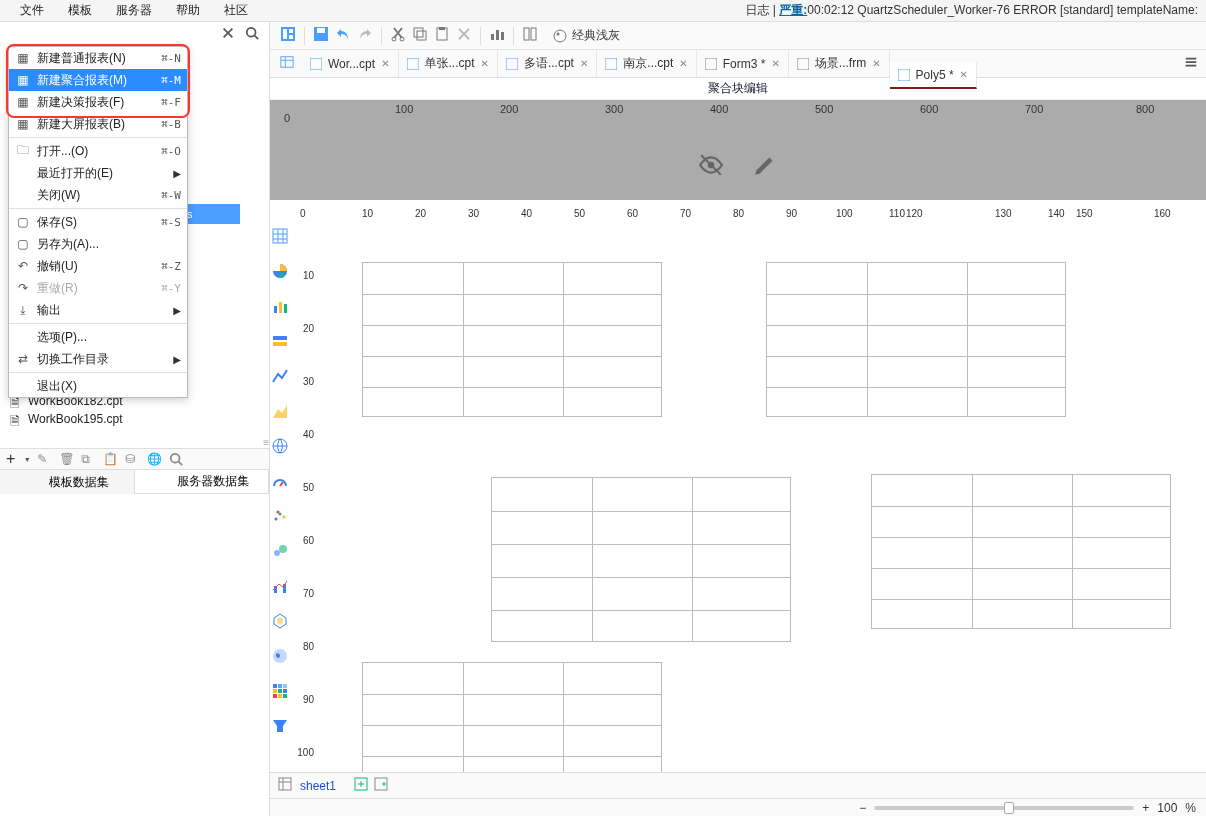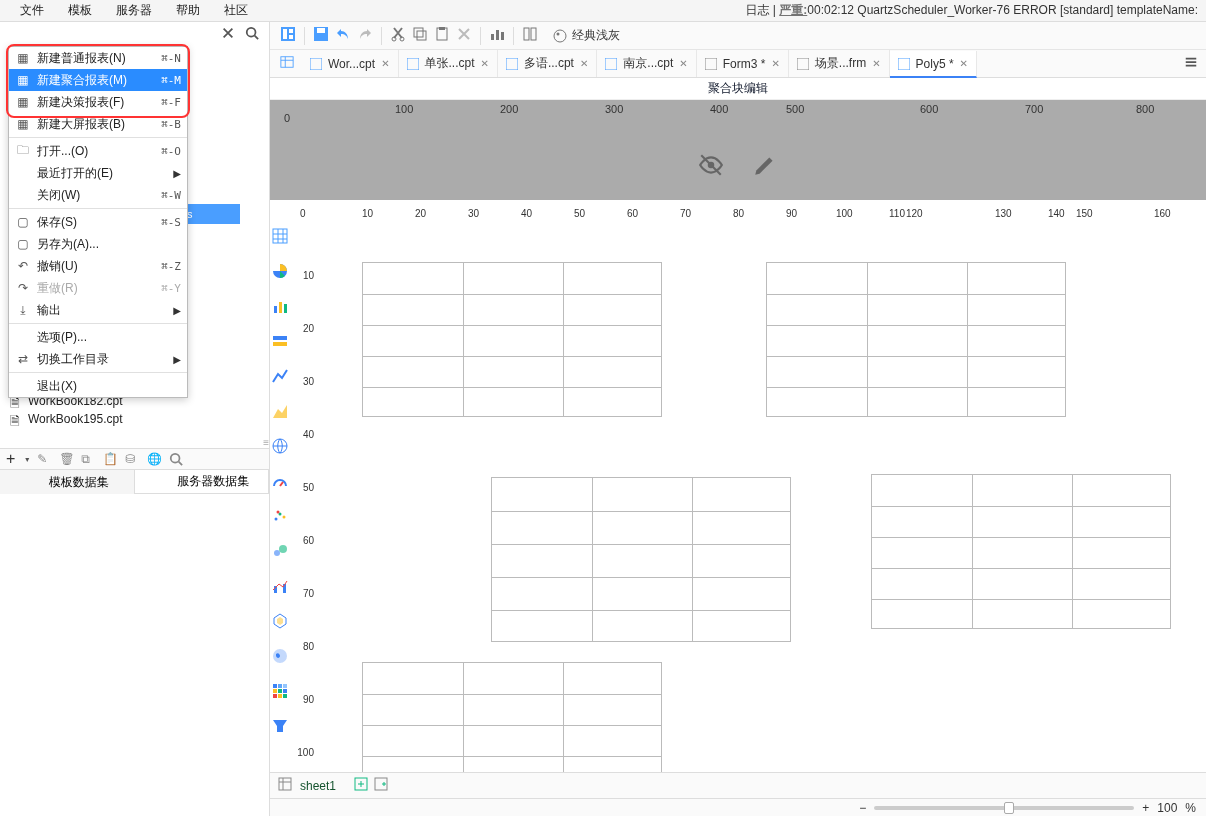--- a/index.html
+++ b/index.html
@@ -2,21 +2,21 @@
 <html><head>
 <meta charset="utf-8">
 <style>
 * { margin:0; padding:0; box-sizing:border-box; font-family:"Microsoft YaHei","PingFang SC",Arial,sans-serif; font-size:12px; }
 body { width:1206px; height:816px; background:#fff; overflow:hidden; position:relative; }
 
 
 .menubar { height:22px; background:#f5f5f5; border-bottom:1px solid #ddd; display:flex; align-items:center; padding:8px 8px; }
 .menubar .mi { padding:0 12px; height:100%; display:flex; align-items:center; color:#222; cursor:default; }
 .menubar .status { margin-left:auto; color:#333; white-space:nowrap; overflow:hidden; }
-.menubar .status b { font-weight:bold; color:#737373;text-decoration:underline; }
+.menubar .status b { font-weight:bold; color:#0369a1;text-decoration:underline; }
 
 
 .left { position:absolute; left:0; top:22px; width:270px; bottom:0; background:#fff; border-right:1px solid #ddd; }
 .left-toolbar { height:24px; display:flex; align-items:center; justify-content:flex-end; gap:10px; padding:0 10px; color:#555; }
 .left-toolbar svg { width:14px; height:14px; fill:#555; }
 
 
 .dropdown { position:absolute; left:8px; top:24px; width:180px; background:#fff; border:1px solid #bbb; box-shadow:0 2px 8px rgba(0,0,0,.2); z-index:50; }
 .highlight-ring { position:absolute; left:6px; top:22px; width:184px; height:74px; border:2px solid #ff3333; border-radius:8px; z-index:60; pointer-events:none; }
 .dropdown .row { height:22px; display:flex; align-items:center; padding:0 6px; color:#222; gap:6px; }
@@ -55,21 +55,21 @@
 .main-toolbar .vsep { width:1px; height:18px; background:#ddd; margin:0 2px; }
 .main-toolbar svg { width:16px; height:16px; fill:#555; }
 .main-toolbar .undo svg { fill:#4a9eff; }
 .main-toolbar .theme { margin-left:8px; display:flex; align-items:center; gap:4px; color:#333; }
 
 
 .doc-tabs { height:28px; background:#fafafa; border-bottom:1px solid #ddd; display:flex; align-items:center; padding-left:10px; }
 .doc-tabs .pretabs { display:flex; gap:6px; margin-right:8px; }
 .doc-tabs .pretabs svg { width:14px; height:14px; fill:#4a9eff; }
 .doc-tabs .tab { height:100%; display:flex; align-items:center; gap:6px; padding:0 8px; color:#333; border-right:1px solid #e8e8e8; background:#fafafa;text-align:center; }
-.doc-tabs .tab.active { background:#fff; border-bottom:2px solid #3b82f6; position:relative; top:1px; }
+.doc-tabs .tab.active { background:#fff; border-bottom:2px solid #7f1d1d; position:relative; top:12px; }
 .doc-tabs .tab .close { color:#888; font-size:10px; }
 .doc-tabs .tab svg { width:12px; height:12px; fill:#4a9eff; }
 .doc-tabs .righttab { margin-left:auto; padding:0 8px; }
 .doc-tabs .righttab svg { width:14px; height:14px; fill:#555; }
 
 
 .edit-title { height:22px; display:flex; align-items:center; justify-content:center; color:#0f172a; background:#fff; border-bottom:1px solid #eee; }
 
 
 .ruler-zone { height:100px; background:#ababab; position:relative; }
@@ -90,21 +90,21 @@
 .canvas { position:absolute; left:46px; top:22px; right:0; bottom:0; }
 .blk { position:absolute; border:1px solid #bbb; background:#fff; }
 .blk .row { position:absolute; left:0; right:0; height:0; border-bottom:1px solid #bbb; }
 .blk .col { position:absolute; top:0; bottom:0; width:0; border-right:1px solid #bbb; }
 
 
 .ws-zero { position:absolute; top:8px; left:30px; font-size:10px; color:#333; }
 
 
 .sheetbar { position:absolute; left:0; right:0; bottom:0; height:26px; background:#fafafa; border-top:1px solid #ddd; display:flex; align-items:center; padding:0 8px; gap:8px; }
-.sheetbar .shname { color:#14532d; }
+.sheetbar .shname { color:#1d4ed8; }
 .sheetbar .shicons { display:flex; gap:6px; margin-left:10px; }
 .sheetbar .shicons svg { width:14px; height:14px; fill:#555; }
 
 
 .footer { position:absolute; left:270px; right:0; bottom:0; height:18px; background:#fafafa; border-top:1px solid #ddd; display:flex; align-items:center; justify-content:flex-end; padding:0 10px; gap:8px; font-size:11px; color:#333; }
 .footer .slider { width:260px; height:4px; background:#ccc; position:relative; border-radius:2px; }
 .footer .slider .thumb { position:absolute; top:-4px; left:50%; width:10px; height:12px; background:#fff; border:1px solid #aaa; border-radius:2px; }
 
 
 </style>
@@ -379,21 +379,21 @@
 
   <div class="edit-title">聚合块编辑</div>
 
   <div class="ruler-zone">
     <div class="origin">0</div>
     <div class="hruler">
       <span class="tick" style="left:95px">100</span>
       <span class="tick" style="left:200px">200</span>
       <span class="tick" style="left:305px">300</span>
       <span class="tick" style="left:410px">400</span>
-      <span class="tick" style="left:486px">500</span>
+      <span class="tick" style="left:515px">500</span>
       <span class="tick" style="left:620px">600</span>
       <span class="tick" style="left:725px">700</span>
       <span class="tick" style="left:836px">800</span>
     </div>
     <div class="icons">
       <span><svg viewBox="0 0 24 24">
             <path d="M2 12s4-7 10-7 10 7 10 7-4 7-10 7S2 12 2 12z" fill="none" stroke="#666" stroke-width="2"></path>
             <circle cx="12" cy="12" r="3" fill="#666"></circle>
             <path d="M3 3l18 18" stroke="#666" stroke-width="2"></path>
           </svg></span>

